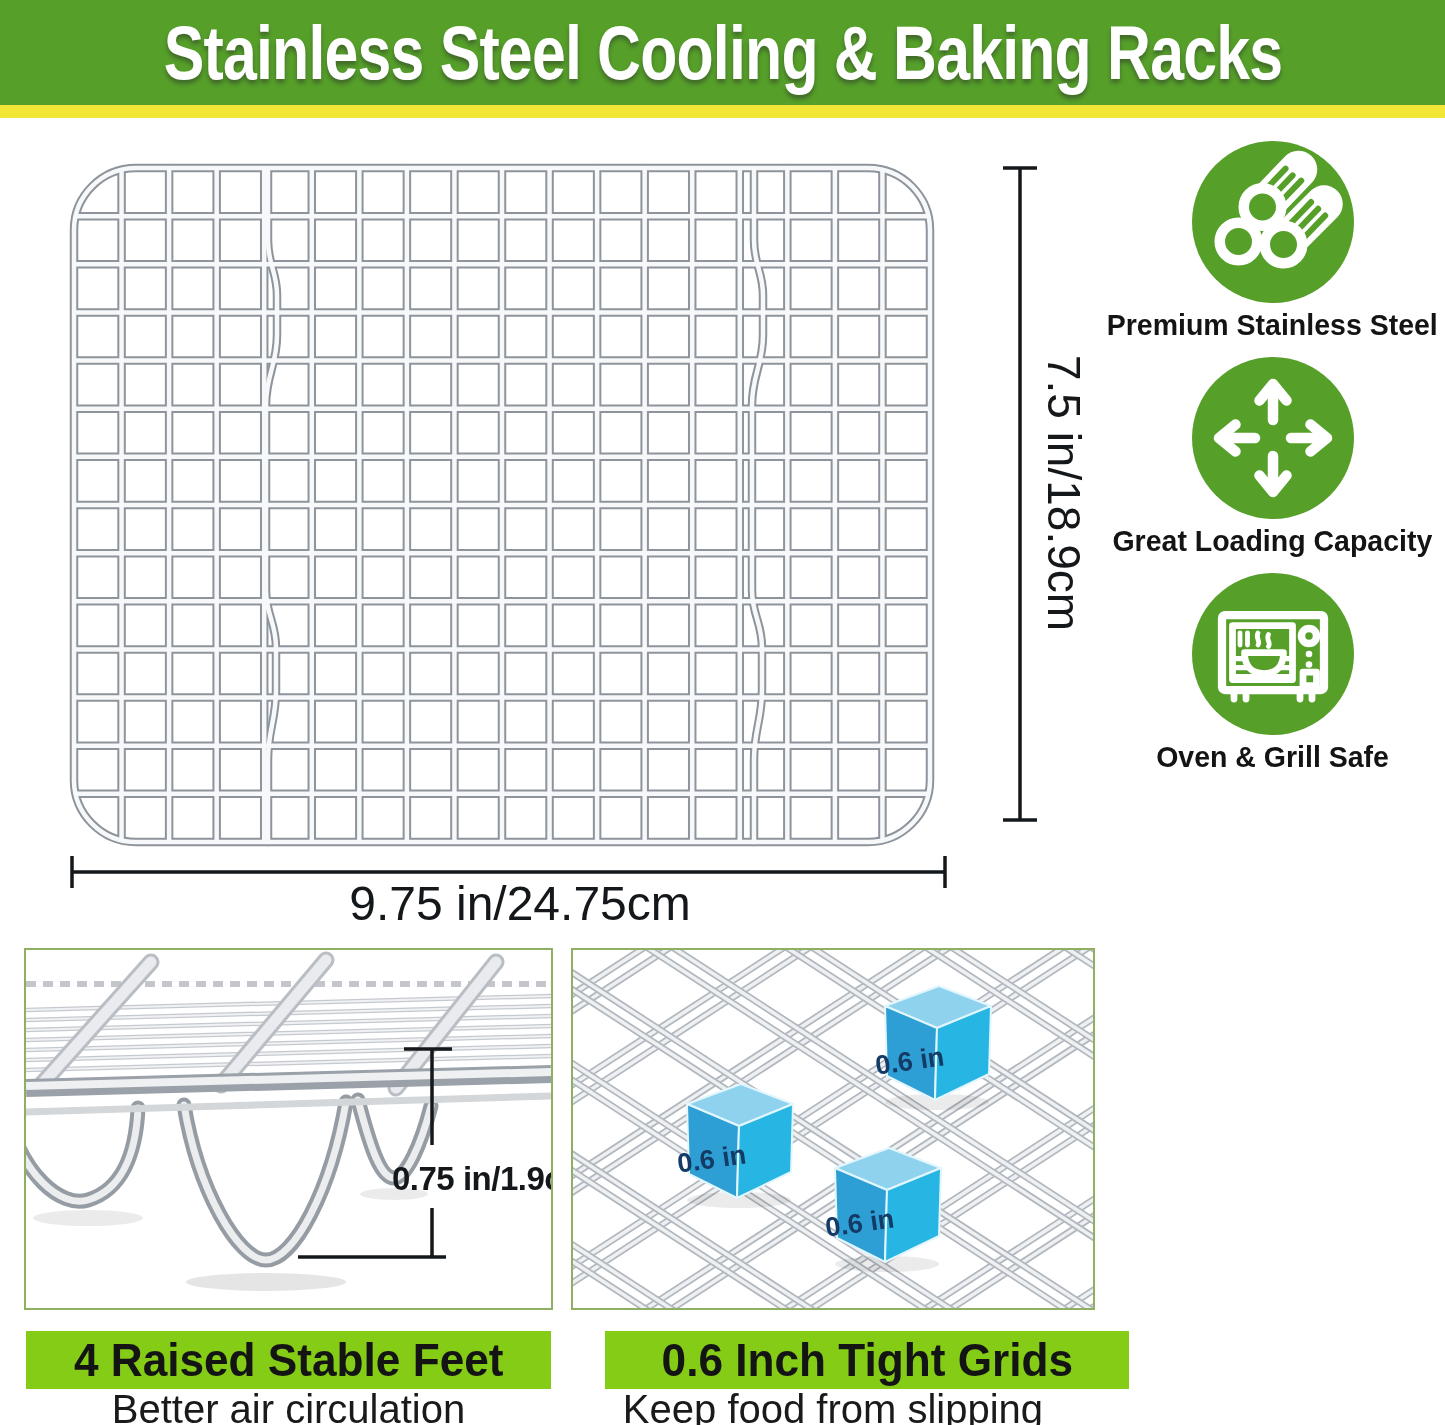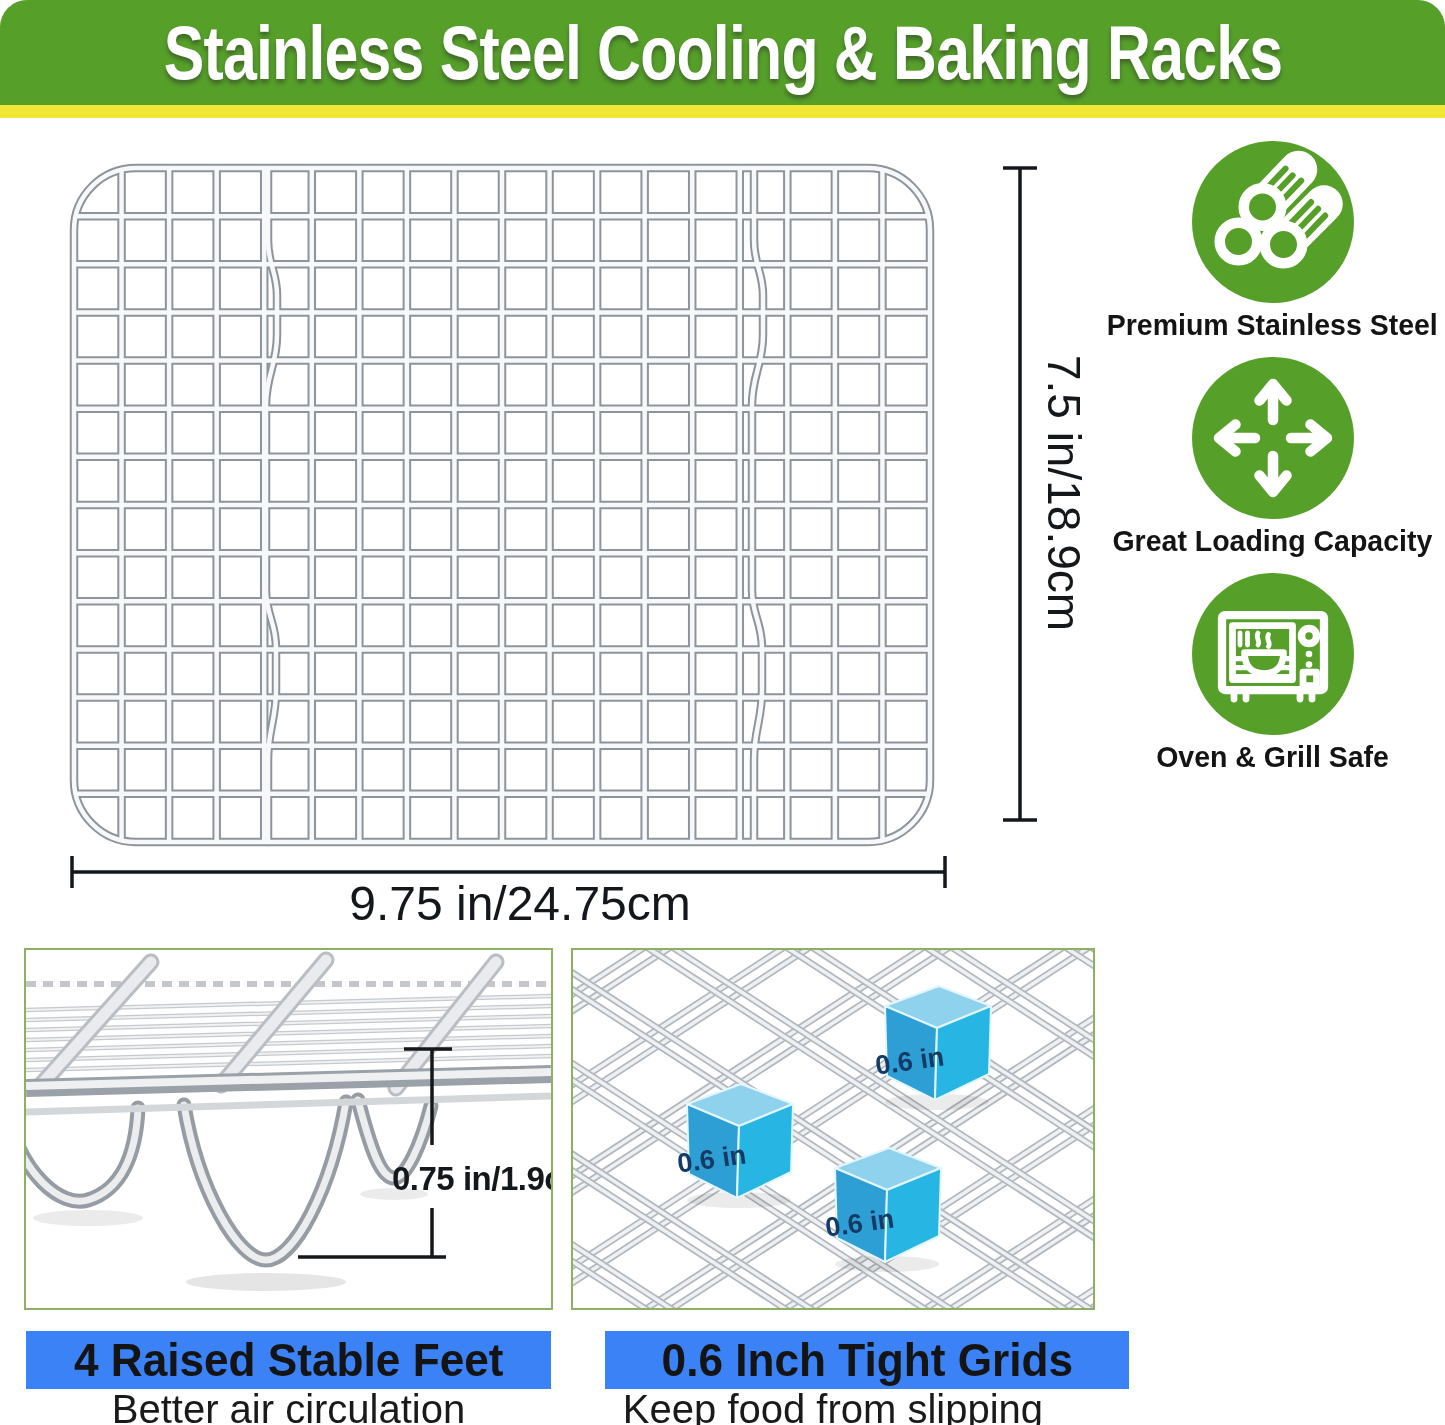--- a/index.html
+++ b/index.html
@@ -1,17 +1,17 @@
 <!DOCTYPE html>
 <html><head>
 <meta charset="utf-8">
 <style>
   html,body{margin:0;padding:0;background:#fff;}
   #canvas{position:relative;width:1445px;height:1425px;background:#fff;overflow:hidden;
-          font-family:"Liberation Sans","DejaVu Sans",sans-serif;border-radius:27px;}
+          font-family:"Liberation Sans","DejaVu Sans",sans-serif;}
   .abs{position:absolute;}
   
   #banner{left:0;top:0;width:1445px;height:105px;background:#56a02a;display:flex;align-items:center;justify-content:center;}
   #banner .title{display:inline-block;color:#fff;font-size:76px;font-weight:bold;letter-spacing:-1px;
                  transform:scaleX(.80);transform-origin:center;white-space:nowrap;
                  text-shadow:0 4px 5px rgba(40,40,40,.45);}
   #stripe{left:0;top:105px;width:1445px;height:13px;background:#f2e637;}
   
   svg text.dim{font-family:"Liberation Sans","DejaVu Sans",sans-serif;fill:#15181b;}
   
@@ -19,21 +19,21 @@
   .feature{display:flex;flex-direction:column;align-items:center;margin-bottom:14px;}
   .fcircle{width:162px;height:162px;border-radius:50%;background:#56a02a;display:flex;align-items:center;justify-content:center;}
   .fcircle svg{width:150px;height:150px;}
   .flabel{display:inline-block;margin-top:4px;font-size:30px;font-weight:bold;color:#141414;white-space:nowrap;
           transform:scaleX(.95);transform-origin:center;line-height:36px;}
   .icon-stroke{stroke:#fff;fill:none;stroke-linecap:round;stroke-linejoin:round;}
   
   .panel{background:#fff;border:2px solid #8fb063;box-sizing:border-box;overflow:hidden;}
   #panel-feet{left:24px;top:948px;width:529px;height:362px;}
   #panel-grids{left:571px;top:948px;width:524px;height:362px;}
-  .caption-band{background:#3b82f6;display:flex;align-items:center;justify-content:center;height:58px;}
+  .caption-band{background:#84cc16;display:flex;align-items:center;justify-content:center;height:58px;}
   #band-feet{left:26px;top:1331px;width:525px;}
   #band-grids{left:571px;top:1331px;width:524px;margin-left:34px;}
   .caption-bold{display:inline-block;font-size:46px;font-weight:bold;color:#141414;white-space:nowrap;
                 transform:scaleX(.96);transform-origin:center;}
   .caption-sub{font-size:40px;color:#1a1a1a;text-align:center;line-height:36px;}
   #sub-feet{left:24px;top:1391px;width:529px;}
   #sub-grids{left:571px;top:1391px;width:524px;}
   .td{stroke:#959ca3;stroke-width:15;fill:none;stroke-linecap:round;}
   .tl{stroke:#ebedef;stroke-width:7;fill:none;stroke-linecap:round;}
   .cube-label{font-family:"Liberation Sans","DejaVu Sans",sans-serif;font-weight:bold;fill:#143a66;}

